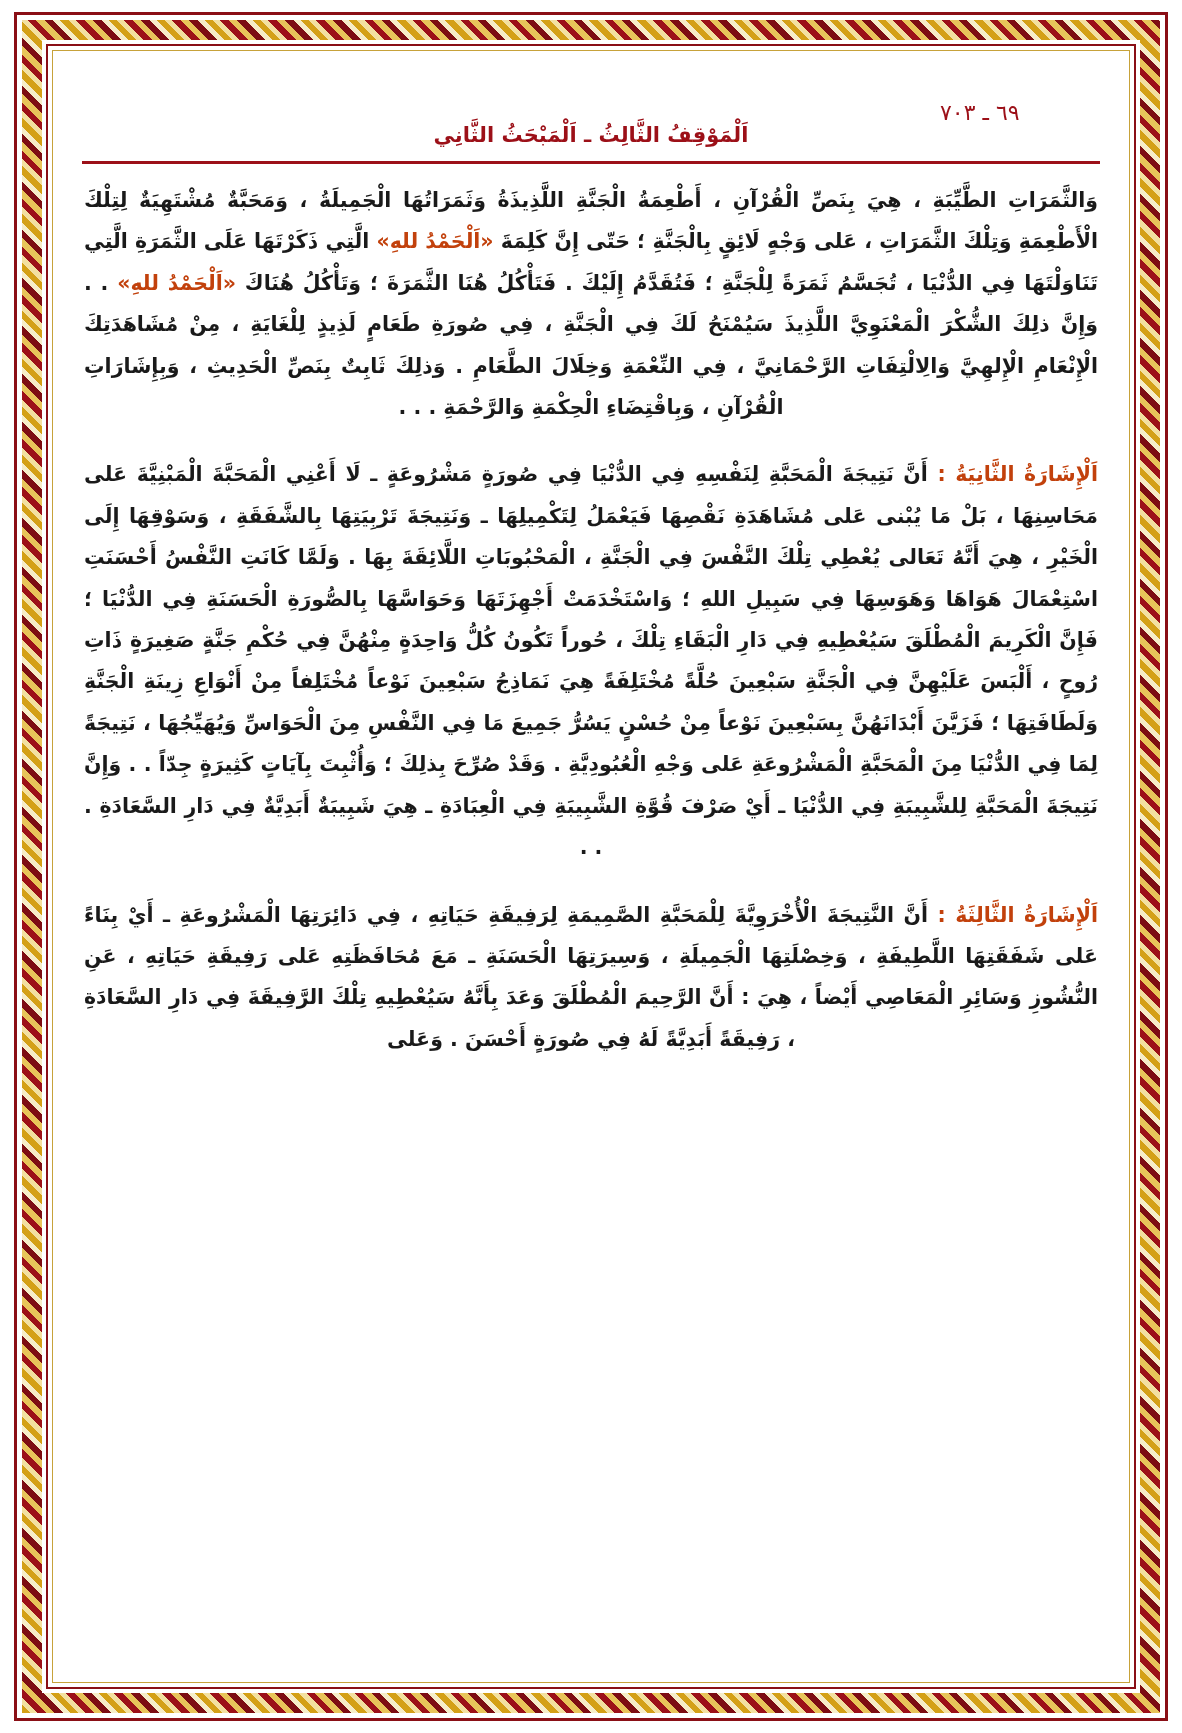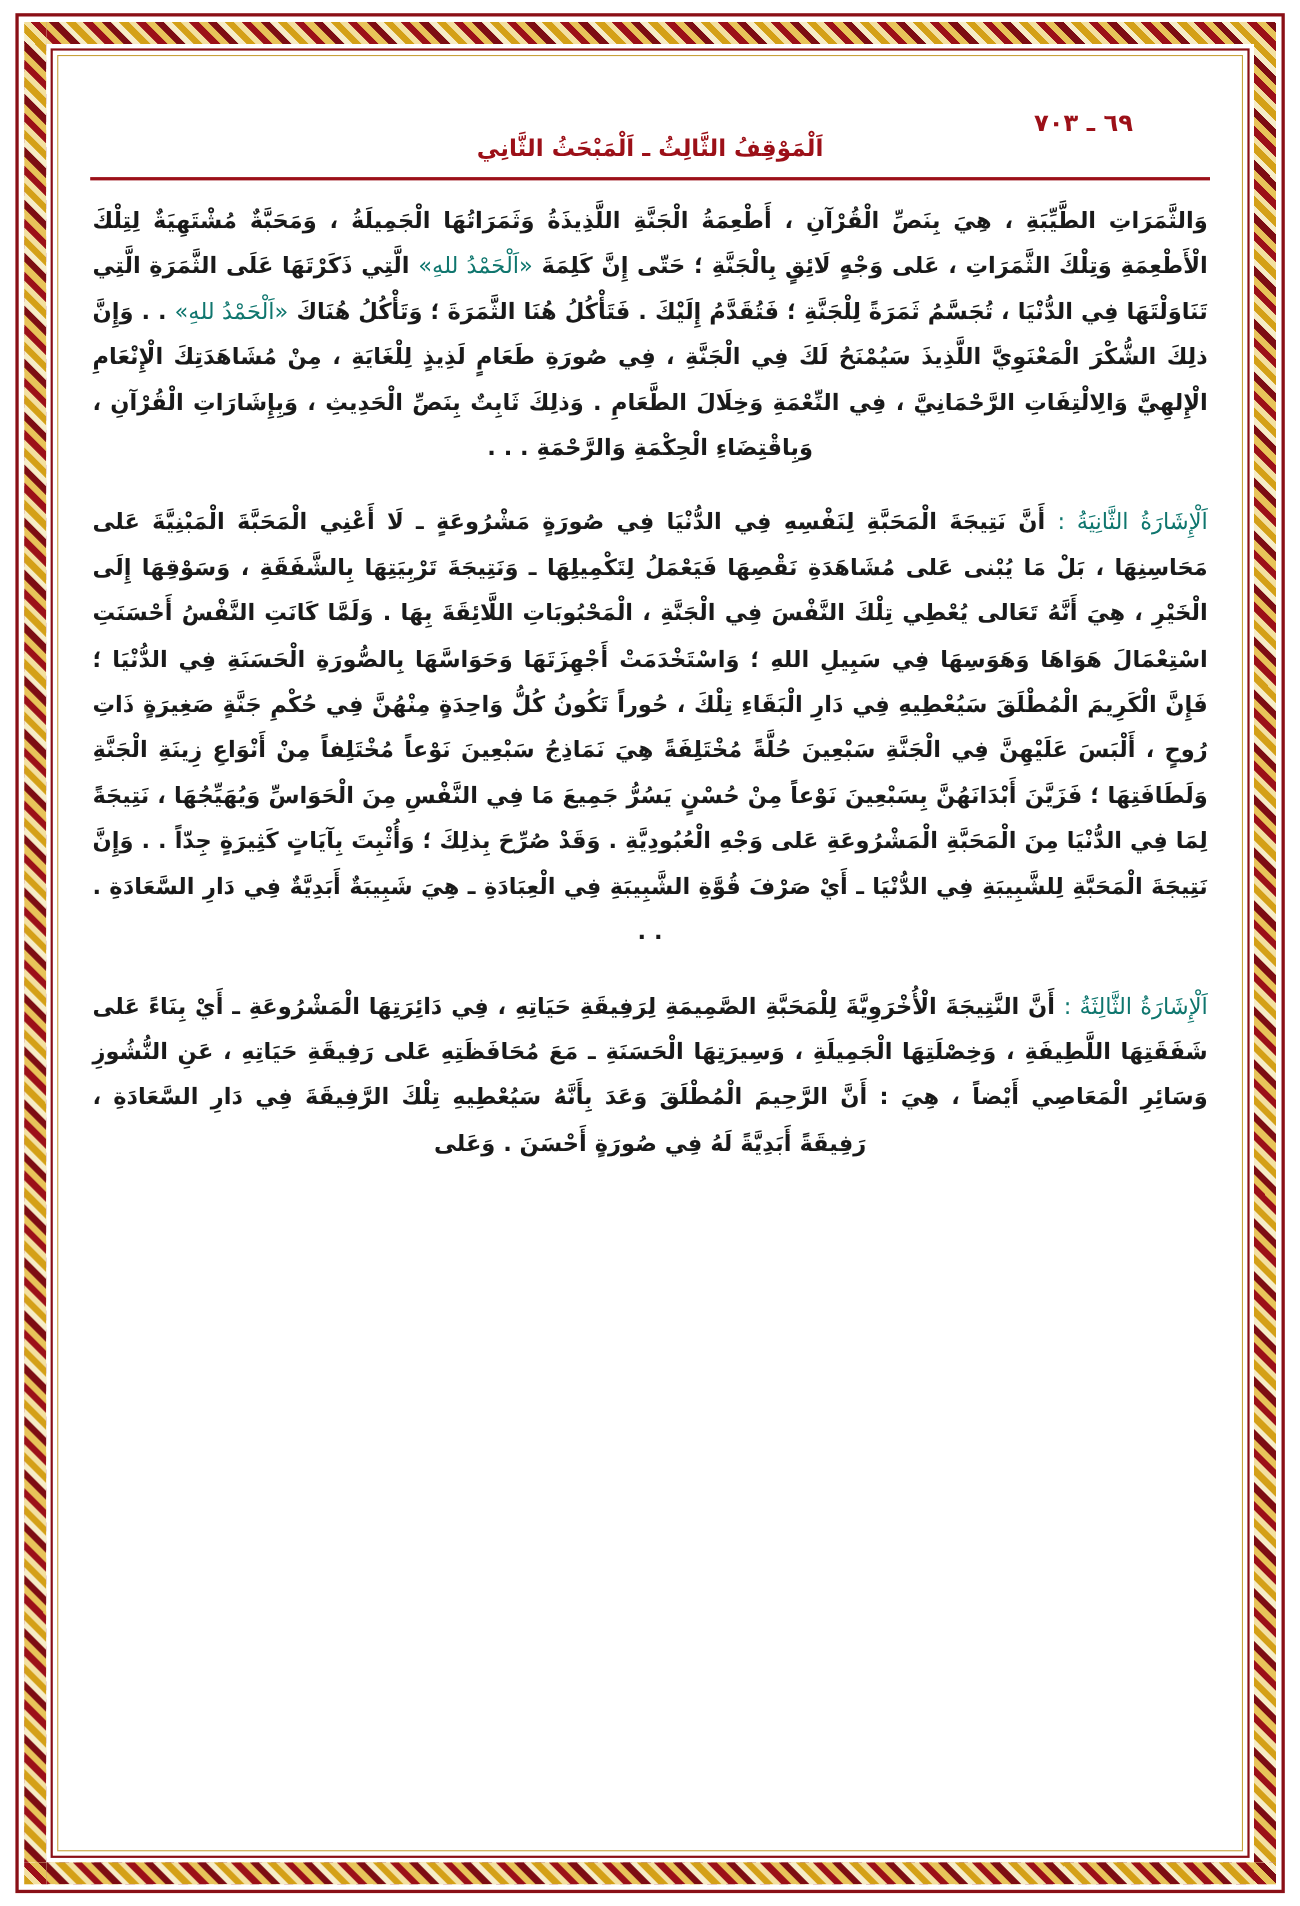--- a/index.html
+++ b/index.html
@@ -100,21 +100,21 @@
     font-weight: bold;
     letter-spacing: 0.4px;
     white-space: nowrap;
     text-align: center;
     flex: 1;
     margin-top: 45px;
   }
   .header-page {
     color: #9c1018;
     font-size: 22px;
-    font-weight: bold;
+    font-weight: normal;
     white-space: nowrap;
     min-width: 150px;
     text-align: left;
     direction: ltr;
     unicode-bidi: isolate;
   }
   .header-spacer { min-width: 150px; }
 
   .header-rule {
     margin: 10px 8px 16px 8px;
@@ -133,22 +133,22 @@
     font-weight: 600;
   }
   .para {
     margin: 0 0 26px 0;
     text-align: justify;
     text-align-last: center;
   }
   .para:last-child { margin-bottom: 0; }
 
   .red {
-    color: #0f766e;
-    font-weight: normal;
+    color: #c2410c;
+    font-weight: bold;
   }
 </style>
 </head>
 <body>
 
 <div class="page">
 
   <div class="frame-outer"></div>
   <div class="frame-braid"></div>
   <div class="frame-inner-line"></div>

